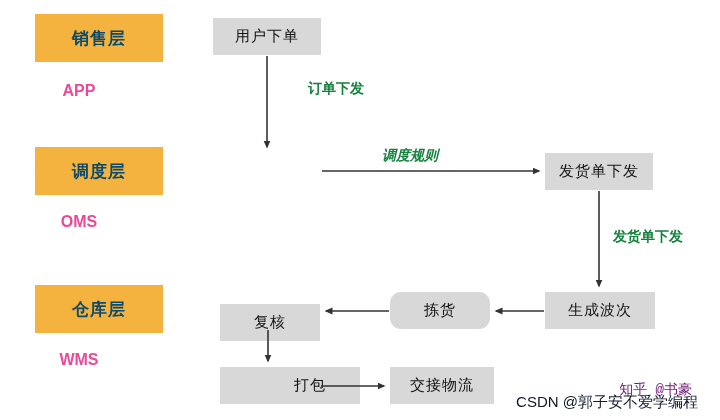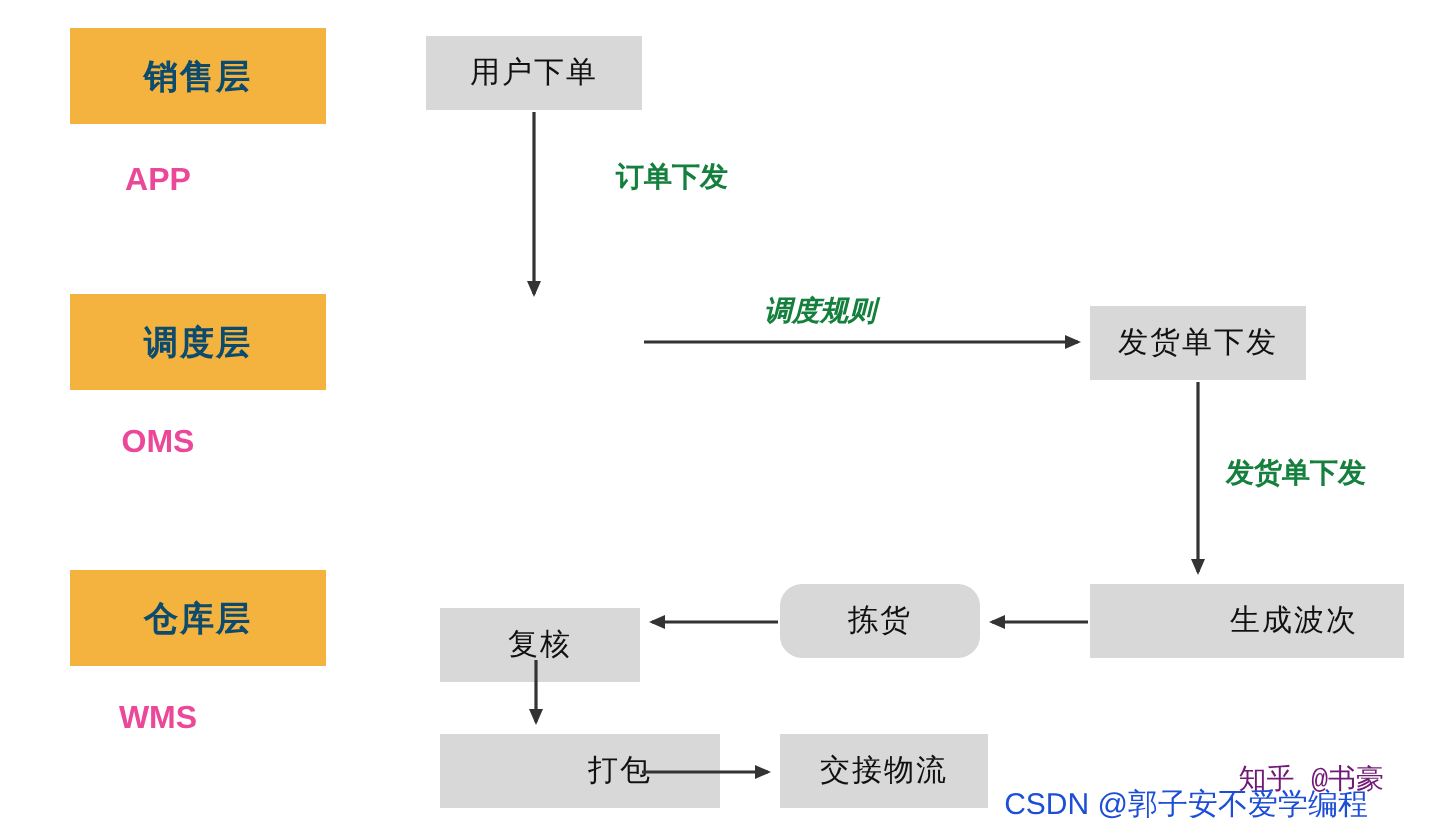--- a/index.html
+++ b/index.html
@@ -25,39 +25,39 @@
 
   .edge-label{
     position:absolute;font-size:14px;font-weight:bold;color:#15803d;white-space:nowrap;
   }
   .edge-label.italic{font-style:italic;}
 
   svg.arrows{position:absolute;left:0;top:0;pointer-events:none;}
 
   .wm{position:absolute;white-space:nowrap;}
   .wm-zhihu{right:28px;top:381px;font-size:14px;color:#701a75;font-family:Liberation Mono, monospace;}
-  .wm-csdn{right:36px;top:393px;font-size:15px;color:#1d4ed8;}
+  .wm-csdn{right:22px;top:393px;font-size:15px;color:#0f172a;}
 </style>
 </head>
 <body>
 
 <div class="canvas">
 
   <div class="layer-box" style="top:14px">销售层</div>
   <div class="layer-sub" style="top:82px">APP</div>
 
   <div class="layer-box" style="top:147px">调度层</div>
   <div class="layer-sub" style="top:213px">OMS</div>
 
   <div class="layer-box" style="top:285px">仓库层</div>
   <div class="layer-sub" style="top:351px">WMS</div>
 
   <div class="node" style="left:213px;top:18px;width:108px;">用户下单</div>
   <div class="node" style="left:545px;top:153px;width:108px;">发货单下发</div>
-  <div class="node" style="left:545px;top:292px;width:110px;padding-left:47px;">生成波次</div>
+  <div class="node" style="left:545px;top:292px;width:110px;">生成波次</div>
   <div class="node" style="left:390px;top:292px;width:100px;border-radius:11px;">拣货</div>
   <div class="node" style="left:220px;top:292px;width:100px;margin-top:12px;">复核</div>
   <div class="node" style="left:220px;top:367px;width:100px;padding-left:40px;">打包</div>
   <div class="node" style="left:390px;top:367px;width:104px;">交接物流</div>
 
   <div class="edge-label" style="left:308px;top:80px;">订单下发</div>
   <div class="edge-label italic" style="left:382px;top:147px;">调度规则</div>
   <div class="edge-label" style="left:613px;top:228px;">发货单下发</div>
 
   <svg class="arrows" width="720" height="420" viewBox="0 0 720 420">

